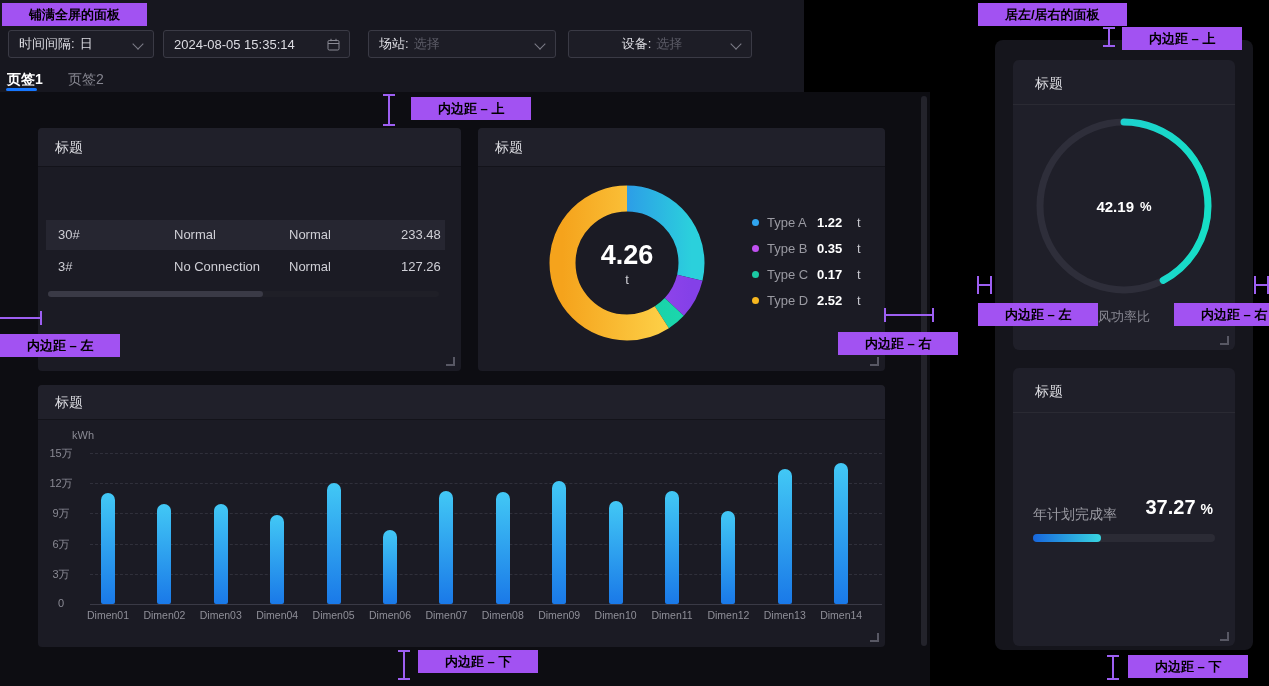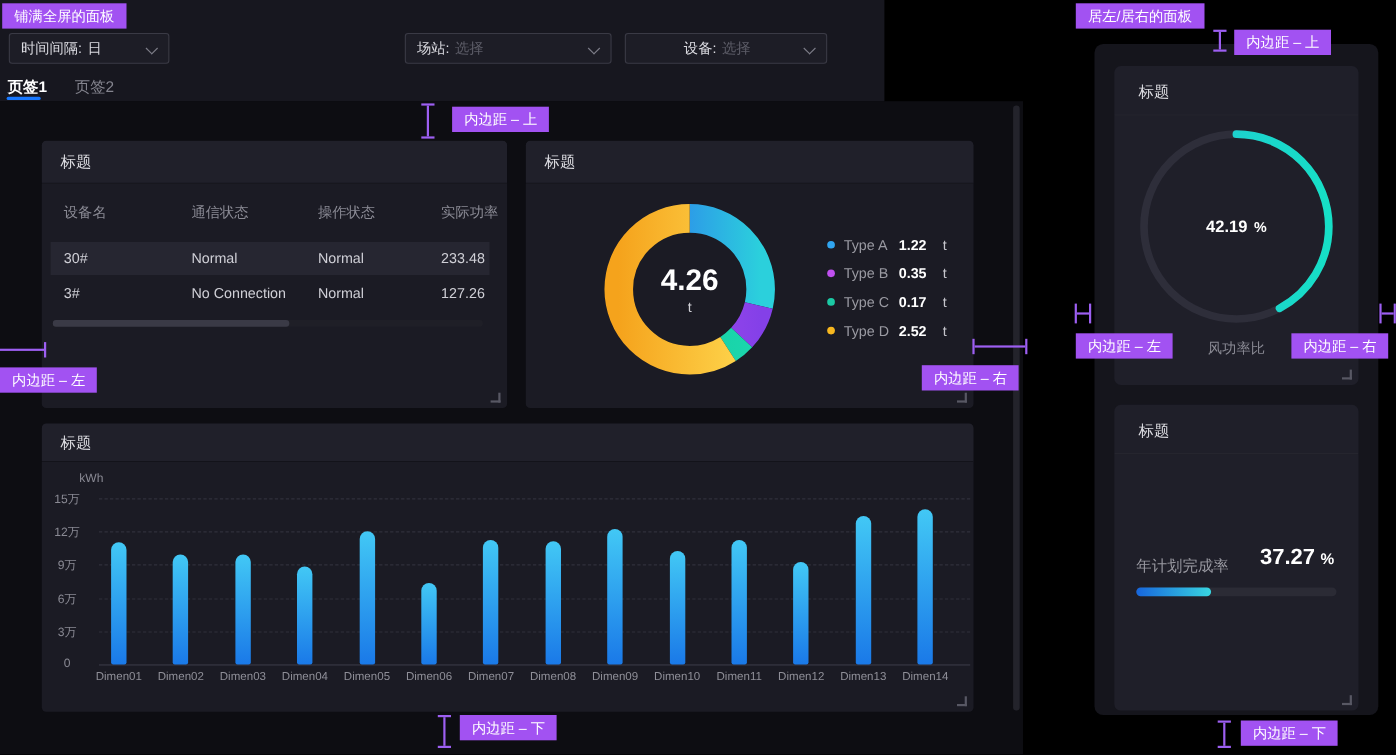--- a/index.html
+++ b/index.html
@@ -73,64 +73,69 @@
   .gauge-val{font-size:15px;font-weight:700;color:#fff;}
   .gauge-unit{font-size:13px;font-weight:700;color:#fff;}
   .gauge-label{position:absolute;left:0;right:0;top:248px;text-align:center;font-size:13px;color:#8a8a94;}
   .prog-label{position:absolute;left:20px;top:138px;font-size:14px;color:#9a9aa2;}
   .prog-value{position:absolute;right:22px;top:128px;font-size:20px;font-weight:700;color:#fff;}
   .prog-unit{font-size:14px;margin-left:5px;}
   .prog-track{position:absolute;left:20px;top:166px;width:182px;height:8px;border-radius:4px;background:#2b2b35;}
   .prog-fill{height:100%;border-radius:4px;}
 
   
-  .badge{position:absolute;background:#a252f2;color:#ffffff;font-size:13px;line-height:1;
-         padding:5px 11px;white-space:nowrap;z-index:50;}
+  .badge{position:absolute;background:#a252f2;color:#000000;font-size:13px;line-height:1;
+         padding:5px 27px;white-space:nowrap;z-index:50;font-weight:bold;}
   .vmark{position:absolute;width:12px;border-top:2px solid #9d5ff2;border-bottom:2px solid #9d5ff2;z-index:45;}
   .vmark::before{content:"";position:absolute;left:50%;margin-left:-1px;top:0;bottom:0;width:2px;background:#9d5ff2;}
   .hmark{position:absolute;height:14px;border-left:2px solid #9d5ff2;border-right:2px solid #9d5ff2;z-index:45;}
   .hmark::before{content:"";position:absolute;top:50%;margin-top:-1px;left:0;right:0;height:2px;background:#9d5ff2;}
 </style>
 </head>
 <body>
 
 <div class="main-bg"></div>
 
 <div class="topbar">
   <div class="select" style="left:8px;width:146px;">
     <span class="sel-label">时间间隔:</span>
     <span>日</span>
     <span class="chev"></span>
   </div>
+  <div class="select" style="left:163px;width:187px;">
+    <span>2024-08-05 15:35:14</span>
+    <span class="cal">
+      <svg width="13" height="13" viewBox="0 0 13 13">
+        <rect x="1" y="2.5" width="11" height="9.5" rx="1.2" fill="none" stroke="#8a8a94"></rect>
+        <line x1="1" y1="5.5" x2="12" y2="5.5" stroke="#8a8a94"></line>
+        <line x1="4" y1="0.8" x2="4" y2="3.2" stroke="#8a8a94"></line>
+        <line x1="9" y1="0.8" x2="9" y2="3.2" stroke="#8a8a94"></line>
+      </svg>
+    </span>
+  </div>
   <div class="select" style="left:368px;width:188px;">
     <span class="sel-label">场站:</span>
     <span class="sel-ph">选择</span>
     <span class="chev"></span>
   </div>
   <div class="select" style="left:568px;width:184px;justify-content:center;">
     <span class="sel-label">设备:</span>
     <span class="sel-ph">选择</span>
     <span class="chev"></span>
   </div>
   <div class="tab active" style="left:7px;">页签1</div>
   <div class="tab" style="left:68px;">页签2</div>
   <div class="tab-underline"></div>
 </div>
 <div class="vscroll"></div>
 
 <div class="card" style="left:38px;top:128px;width:423px;height:243px;">
   <div class="card-head">
     <div class="card-title">标题</div>
   </div>
-  <div class="thead">
-      <span class="thcell" style="left: 20px;">设备名</span>
-      <span class="thcell" style="left: 136px;">通信状态</span>
-      <span class="thcell" style="left: 251px;">操作状态</span>
-      <span class="thcell" style="left: 363px;">实际功率</span>
-    </div>
   <div>
       <div class="trow odd" style="top: 92px;">
         <span class="tcell" style="left: 12px;">30#</span>
         <span class="tcell" style="left: 128px;">Normal</span>
         <span class="tcell" style="left: 243px;">Normal</span>
         <span class="tcell" style="left: 355px;">233.48</span>
       </div>
       <div class="trow" style="top: 124px;">
         <span class="tcell" style="left: 12px;">3#</span>
         <span class="tcell" style="left: 128px;">No Connection</span>

